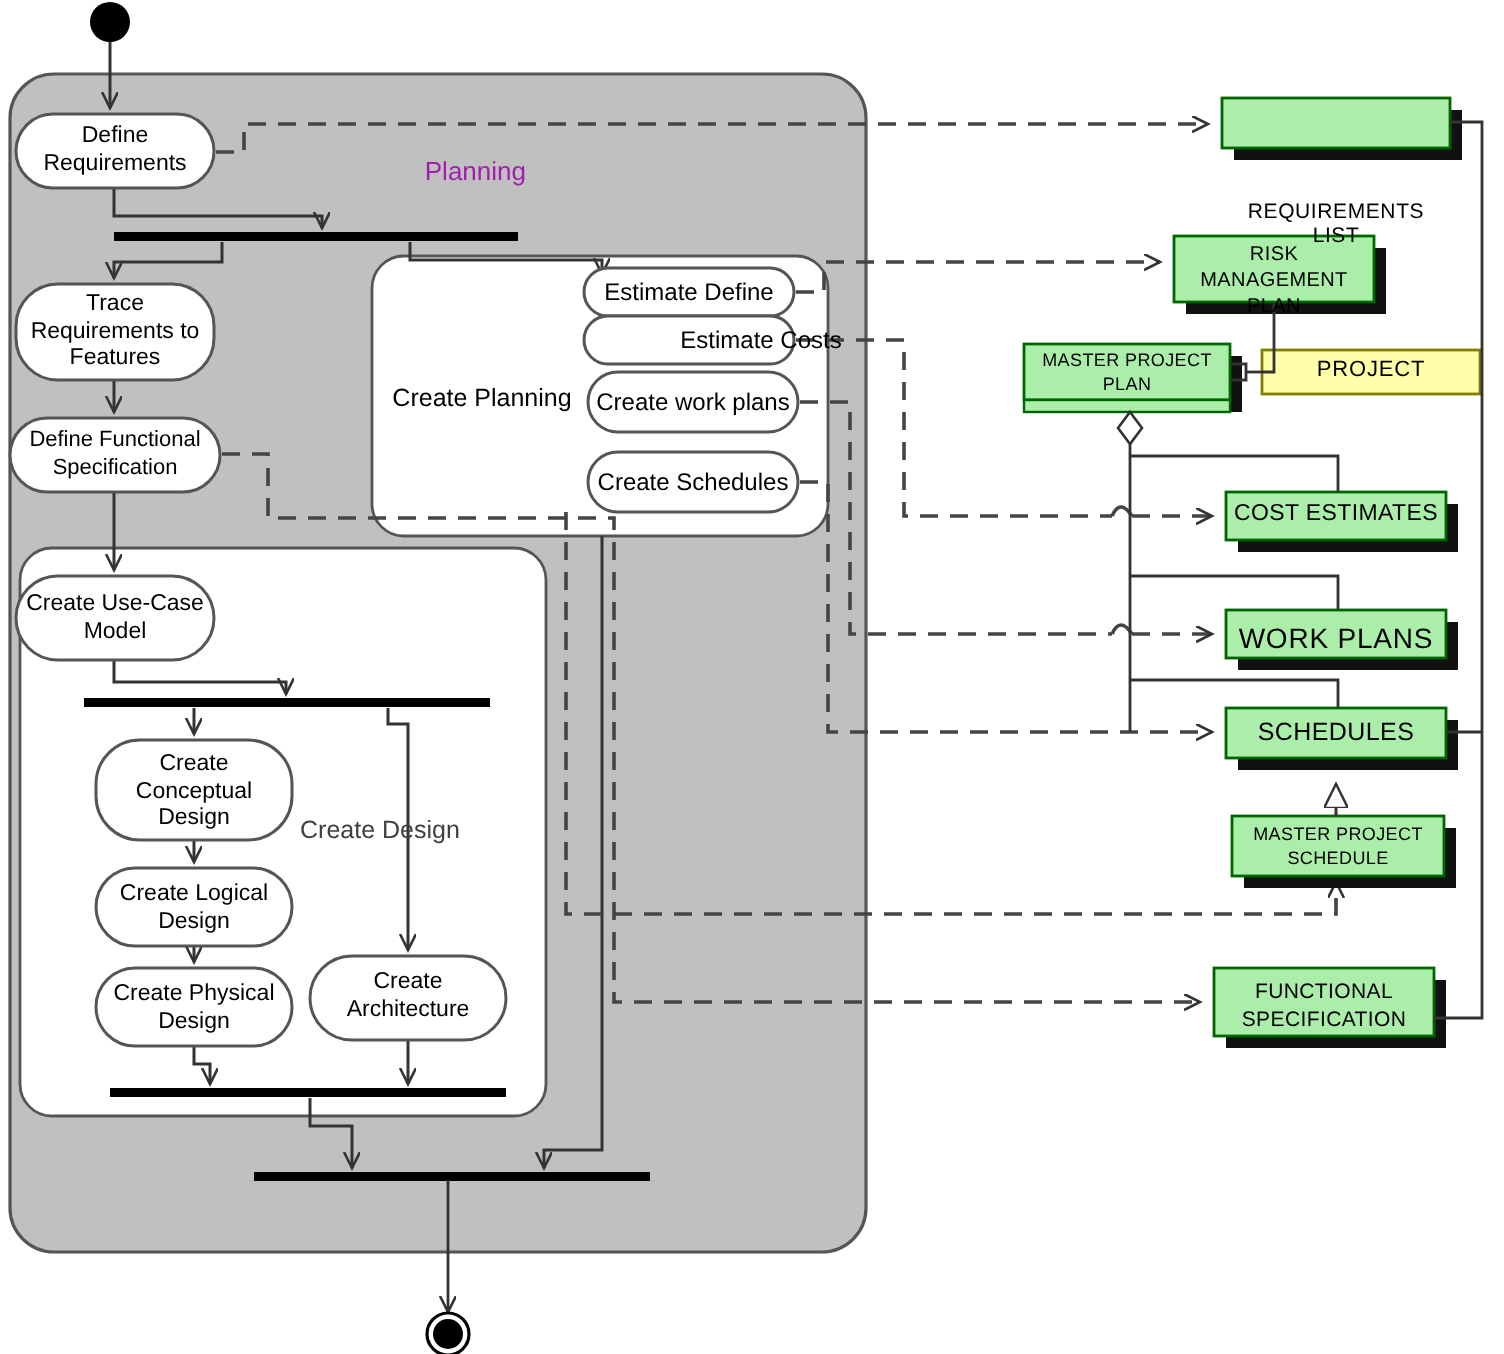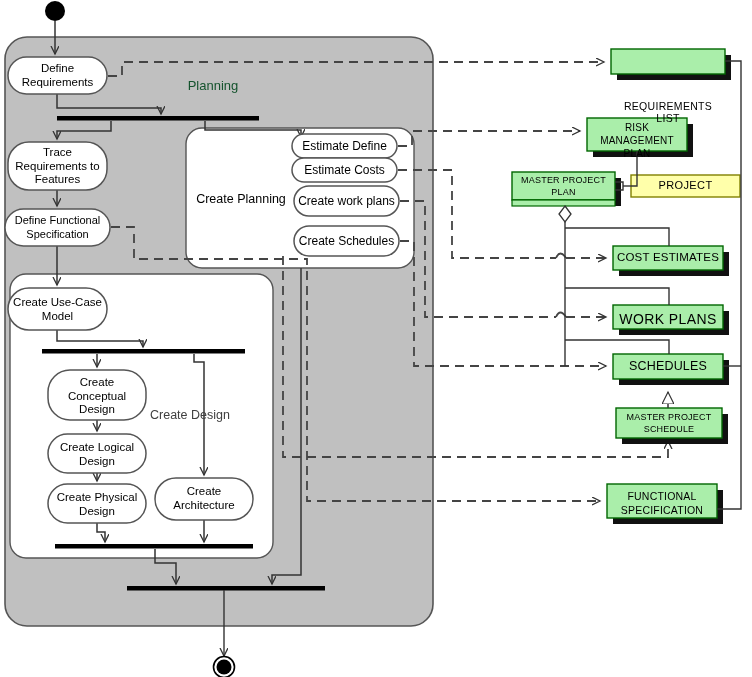--- a/index.html
+++ b/index.html
@@ -208,21 +208,21 @@
     <rect x="48" y="434" width="98" height="39" rx="19.5" ry="19.5" fill="#ffffff" stroke="#555555" stroke-width="1.5"></rect>
     <rect x="48" y="484" width="98" height="39" rx="19.5" ry="19.5" fill="#ffffff" stroke="#555555" stroke-width="1.5"></rect>
     <rect x="155" y="478" width="98" height="42" rx="21" ry="21" fill="#ffffff" stroke="#555555" stroke-width="1.5"></rect>
     <rect x="292" y="134" width="105" height="24" rx="12" ry="12" fill="#ffffff" stroke="#555555" stroke-width="1.5"></rect>
     <rect x="292" y="158" width="105" height="24" rx="12" ry="12" fill="#ffffff" stroke="#555555" stroke-width="1.5"></rect>
     <rect x="294" y="186" width="105" height="30" rx="15" ry="15" fill="#ffffff" stroke="#555555" stroke-width="1.5"></rect>
     <rect x="294" y="226" width="105" height="30" rx="15" ry="15" fill="#ffffff" stroke="#555555" stroke-width="1.5"></rect>
   </g>
 </svg>
 
-<div class="lbl" style="left:163px;top:78px;width:100px;font-size:13px;color:#14532d;">Planning</div>
+<div class="lbl" style="left:163px;top:78px;width:100px;font-size:13px;color:#a21caf;text-align:right;">Planning</div>
 <div class="lbl" style="left:191px;top:192px;width:100px;font-size:12.5px;color:#000;">Create Planning</div>
 <div class="lbl" style="left:150px;top:408px;width:90px;font-size:12.5px;color:#404040;text-align:left;">Create Design</div>
 
 <div class="lbl" style="left:8px;top:61px;width:99px;font-size:11.5px;line-height:14px;">
   <div>Define</div>
   <div>Requirements</div>
 </div>
 
 <div class="lbl" style="left:8px;top:146px;width:99px;font-size:11.5px;line-height:13.5px;">
   <div>Trace</div>
@@ -255,21 +255,21 @@
   <div>Create Physical</div>
   <div>Design</div>
 </div>
 
 <div class="lbl" style="left:155px;top:484px;width:98px;font-size:11.5px;line-height:14px;">
   <div>Create</div>
   <div>Architecture</div>
 </div>
 
 <div class="lbl" style="left:292px;top:139px;width:105px;font-size:12px;">Estimate Define</div>
-<div class="lbl" style="left:292px;top:163px;width:105px;font-size:12px;">Estimate Costs</div>
+<div class="lbl" style="left:292px;top:163px;width:105px;font-size:12px;padding-left:36px;">Estimate Costs</div>
 <div class="lbl" style="left:294px;top:194px;width:105px;font-size:12px;">Create work plans</div>
 <div class="lbl" style="left:294px;top:234px;width:105px;font-size:12px;">Create Schedules</div>
 
 <div class="lbl" style="left:611px;top:54px;width:114px;font-size:10.5px;font-variant:small-caps;letter-spacing:.3px;color:#000;margin-top:46px;">REQUIREMENTS LIST</div>
 
 <div class="lbl" style="left:587px;top:121px;width:100px;font-size:10px;font-variant:small-caps;line-height:13px;letter-spacing:.2px;color:#000;">
   <div>RISK MANAGEMENT</div>
   <div>PLAN</div>
 </div>
 

